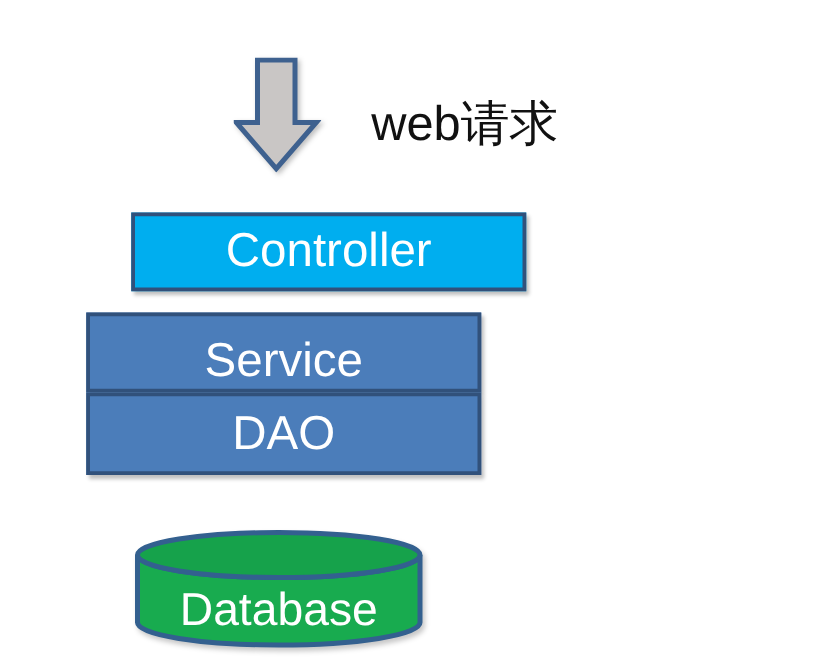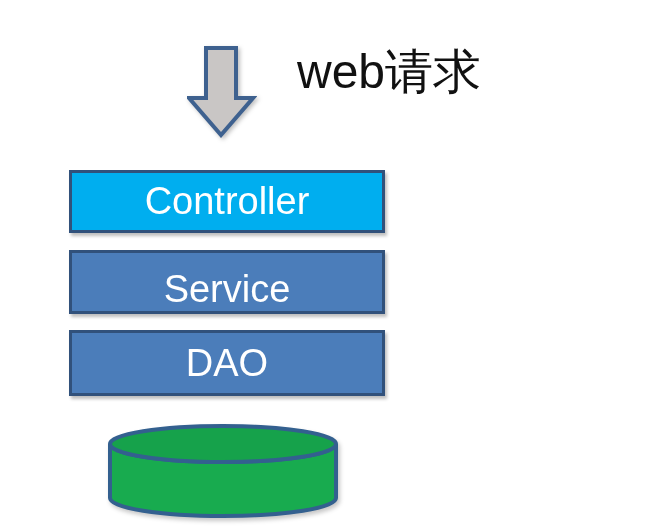--- a/index.html
+++ b/index.html
@@ -27,22 +27,22 @@
   }
   .arrow-svg polygon {
     fill: var(--arrow-fill, #C9C6C5);
     stroke: var(--arrow-border, #3E618F);
     stroke-width: 4;
     stroke-linejoin: miter;
   }
   .arrow-label {
     position: absolute;
     left: 297px;
-    top: 48px;
-    font-size: 48px;
+    top: 76px;
+    font-size: 39px;
     line-height: 48px;
     color: var(--title-text, #111111);
     white-space: nowrap;
   }
 
   
   .layer-box {
     position: absolute;
     left: 69px;
     width: 316px;
@@ -52,23 +52,23 @@
     display: flex;
     align-items: center;
     justify-content: center;
     box-shadow: 2px 3px 3px rgba(0,0,0,0.25);
   }
   .layer-box .layer-text {
     color: var(--label-text, #ffffff);
     font-size: 38px;
     white-space: nowrap;
   }
-  .box-controller { top: 170px; background: var(--controller-fill, #00AEEF); }
+  .box-controller { top: 170px; background: var(--controller-fill, #00AEEF); margin-left: 36px; }
   .box-service    { top: 250px; height: 64px; background: var(--layer-fill, #4B7DBA); align-items: flex-end; }
-  .box-dao        { top: 330px; height: 66px; background: var(--layer-fill, #4B7DBA); }
+  .box-dao        { top: 314px; height: 66px; background: var(--layer-fill, #4B7DBA); }
 
   
   .db {
     position: absolute;
     left: 106px;
     top: 422px;
     width: 234px;
     height: 100px;
   }
   .db-svg {
@@ -123,15 +123,16 @@
 
   <div class="layer-box box-dao">
     <span class="layer-text">DAO</span>
   </div>
 
   <div class="db">
     <svg class="db-svg" viewBox="0 0 234 100" aria-hidden="true">
       <path class="db-body" d="M 4 22 L 4 76 A 113 18 0 0 0 230 76 L 230 22 A 113 18 0 0 1 4 22 Z"></path>
       <ellipse class="db-top" cx="117" cy="22" rx="113" ry="18"></ellipse>
     </svg>
+    <div class="db-label">Database</div>
   </div>
 
 </div>
 
 </body></html>

